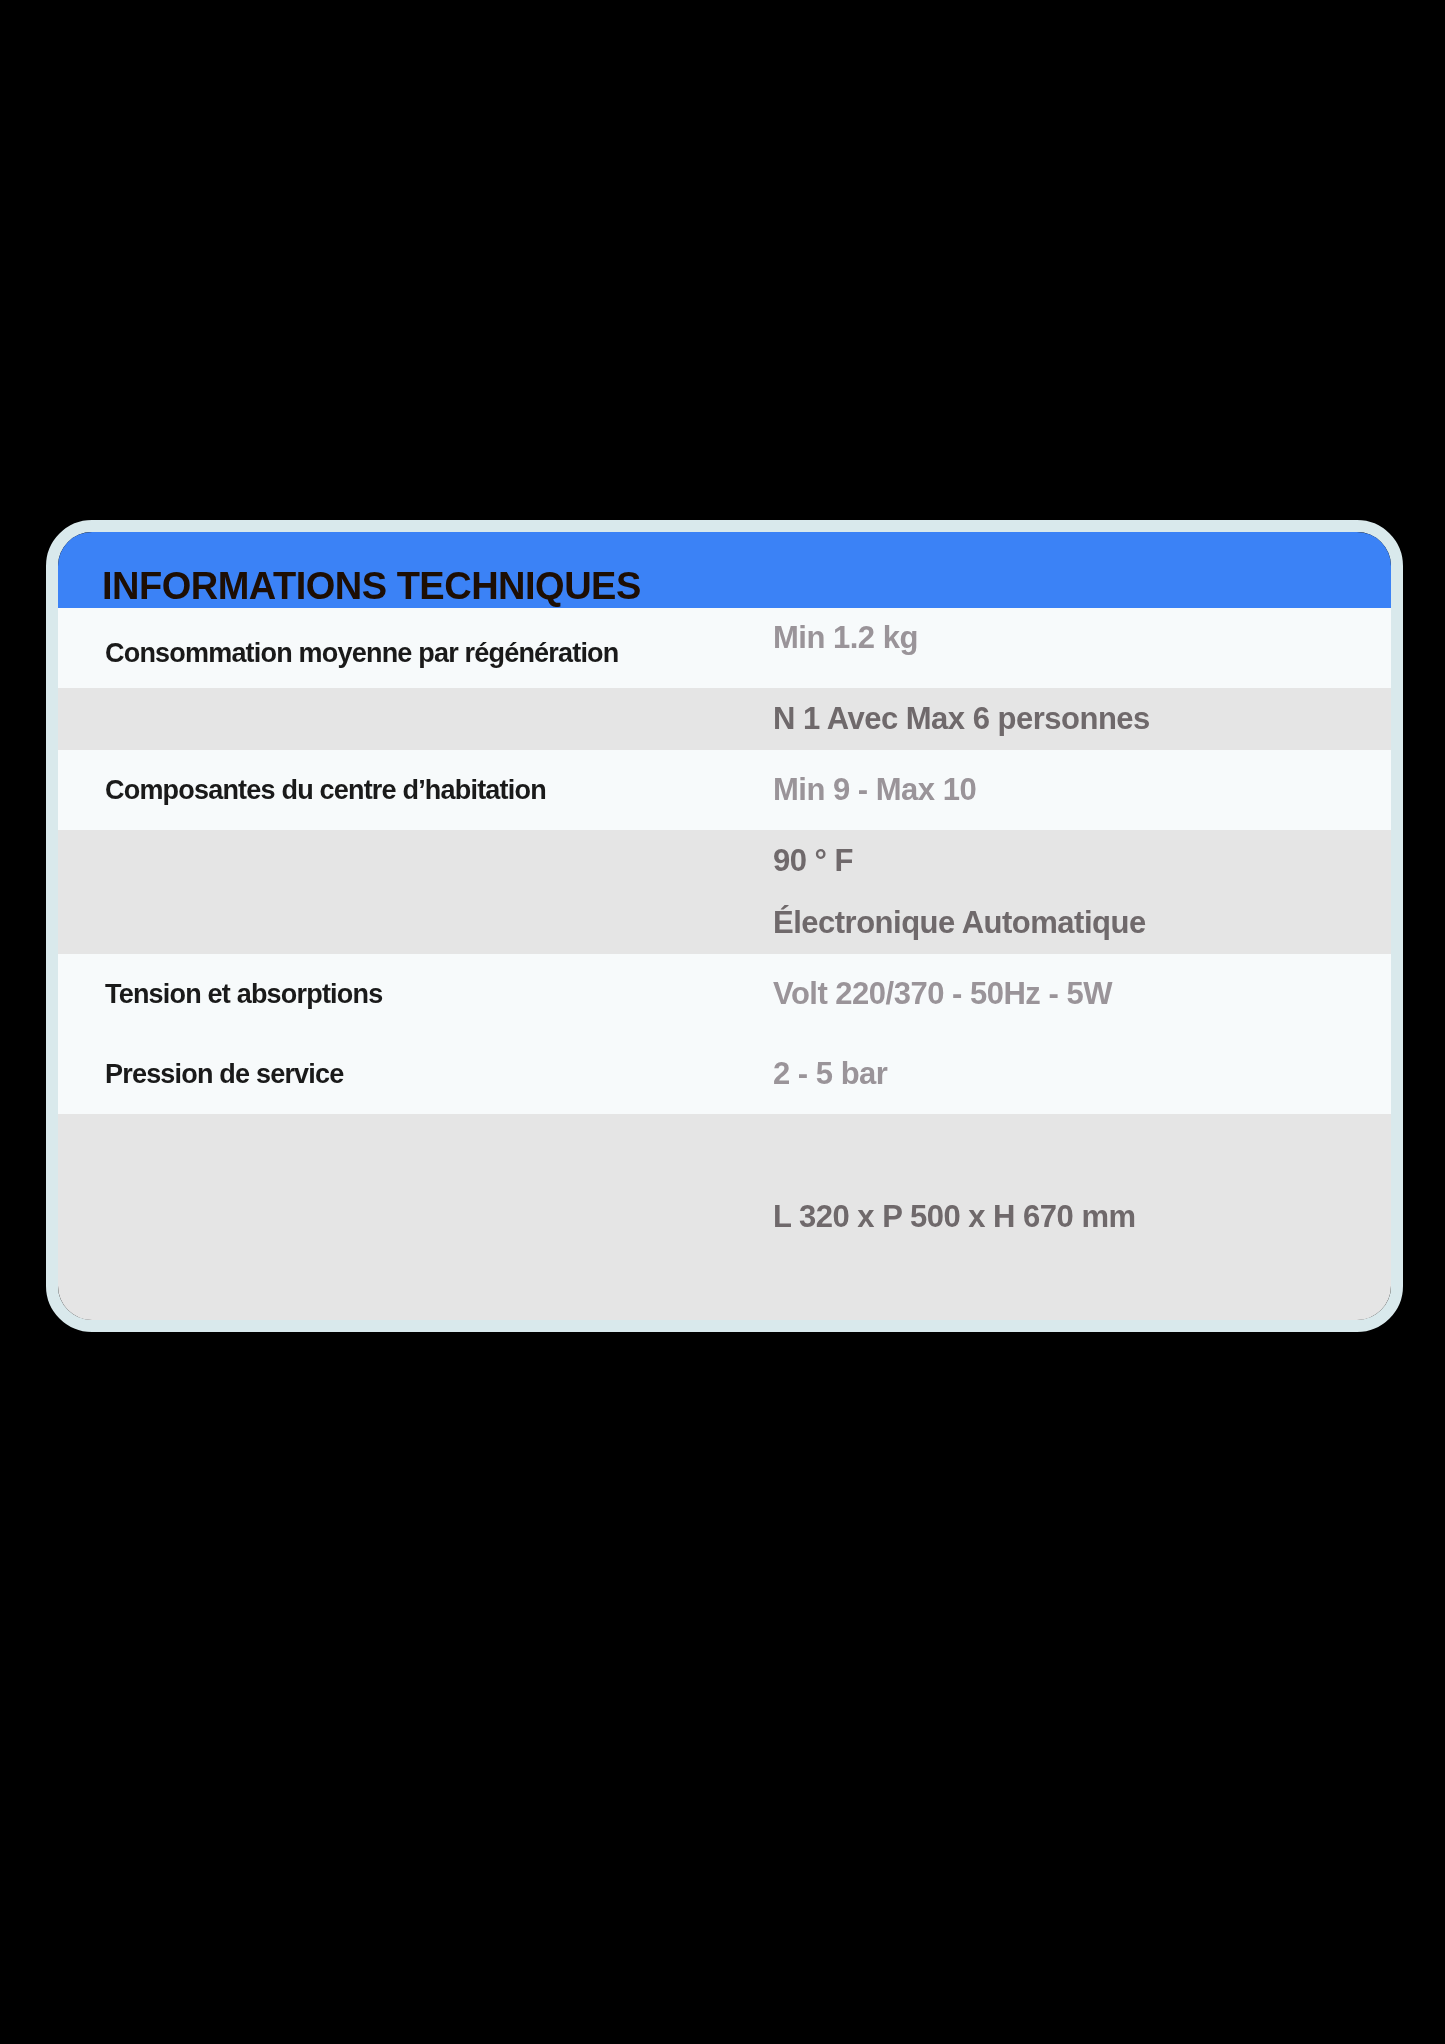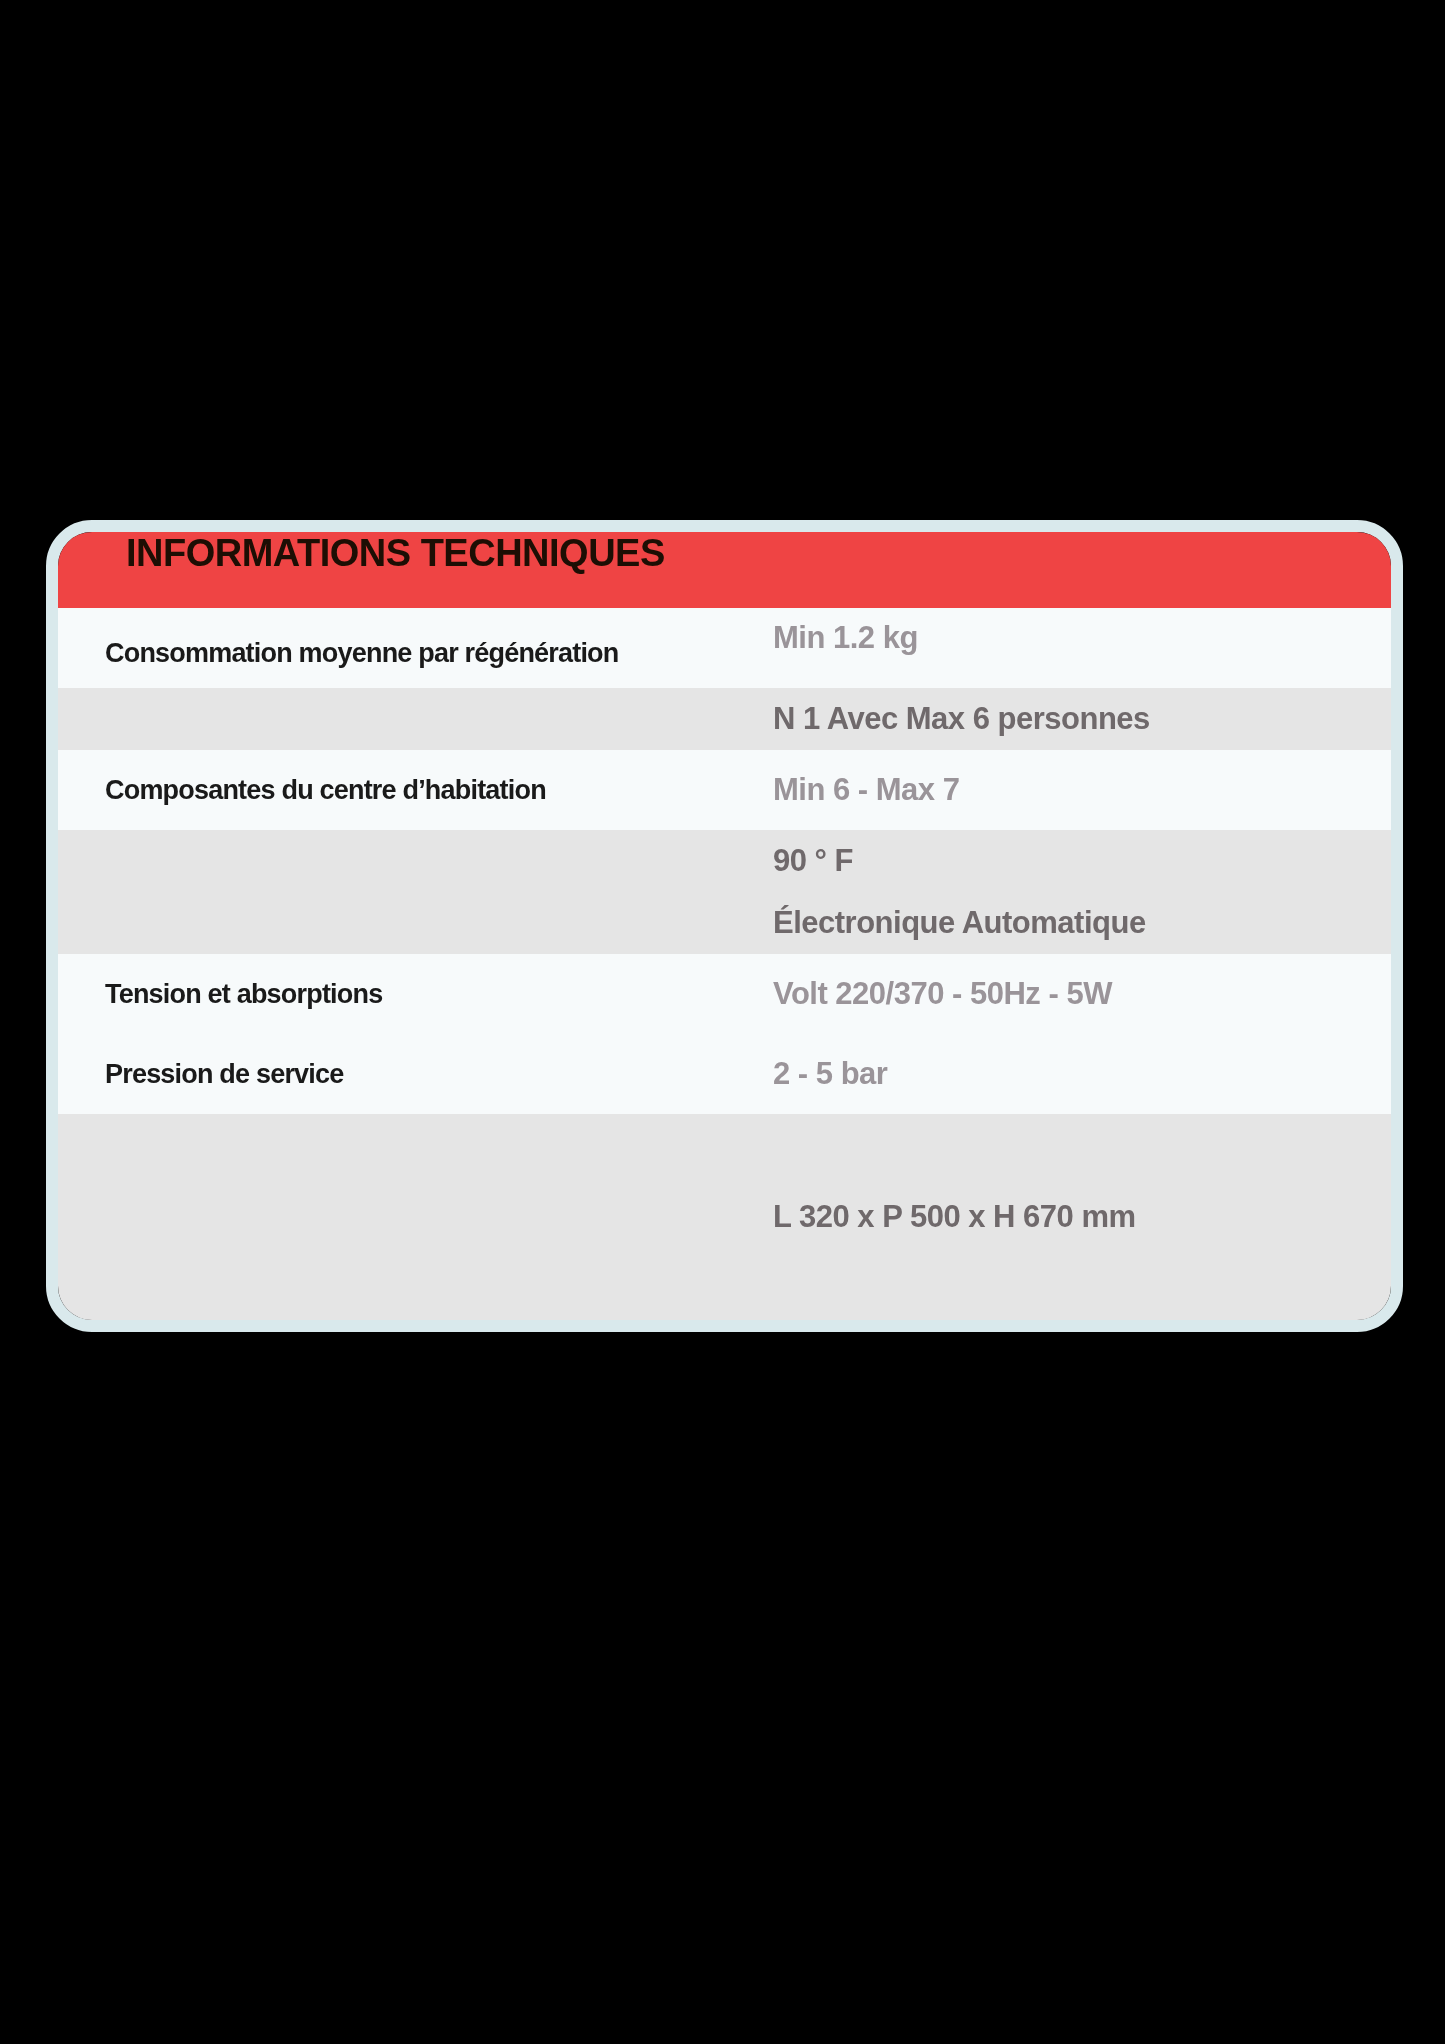--- a/index.html
+++ b/index.html
@@ -29,24 +29,24 @@
     border: 12px solid #d9e9ec;
     border-radius: 46px;
     background: #000000;
     overflow: hidden;
     display: flex;
     flex-direction: column;
   }
 
   .card-header {
     flex: 0 0 76px;
-    background: #ef4444;
+    background: #3b82f6;
     display: flex;
-    align-items: flex-start;
-    padding-left: 68px;
+    align-items: flex-end;
+    padding-left: 44px;
   }
 
   .card-title {
     color: #1d0e04;
     font-size: 38px;
     font-weight: bold;
     letter-spacing: -0.5px;
     white-space: nowrap;
   }
 
@@ -121,21 +121,21 @@
       <span class="value">Min 1.2 kg</span>
     </div>
 
     <div class="row dark">
       <span class="label"></span>
       <span class="value">N 1 Avec Max 6 personnes</span>
     </div>
 
     <div class="row light">
       <span class="label">Composantes du centre d’habitation</span>
-      <span class="value">Min 6 - Max 7</span>
+      <span class="value">Min 9 - Max 10</span>
     </div>
 
     <div class="row dark">
       <span class="label"></span>
       <span class="value">90 ° F</span>
     </div>
 
 
     <div class="row dark">
       <span class="label"></span>

